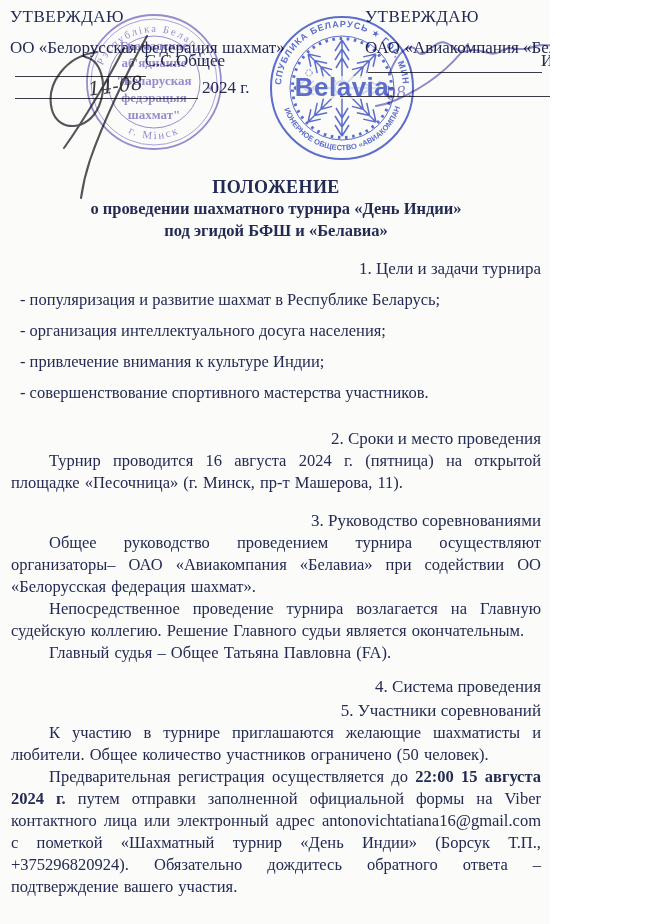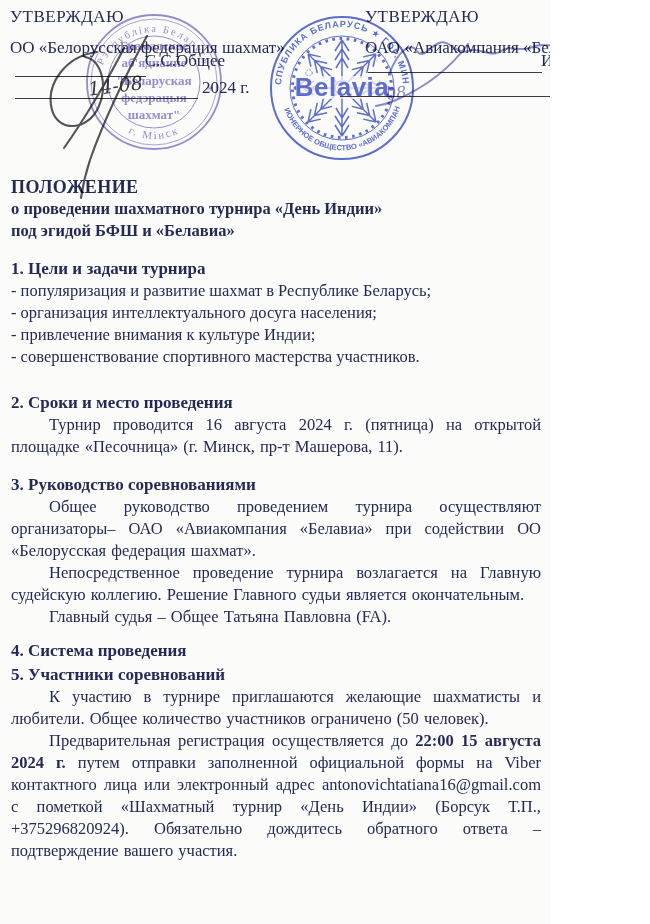--- a/index.html
+++ b/index.html
@@ -28,30 +28,30 @@
   .year-right{left:206px;top:69px;}
   .r-line2{left:-25px;top:90px;width:230px;}
   
   .stamp,.signatures{position:absolute;mix-blend-mode:multiply;pointer-events:none;}
   .stamp-bfsh{left:84px;top:12px;opacity:.82;}
   .stamp-belavia{left:268px;top:14px;opacity:.85;}
   .signatures{left:0;top:0;}
   
   .content{padding:0 9px 0 11px;font-size:16.5px;line-height:22px;}
   .spacer{height:176px;}
-  .title-block p{margin:0;font-weight:bold;}
+  .title-block p{margin:0;text-align:center;font-weight:bold;}
   .title-main{font-size:18px;letter-spacing:.4px;}
-  .sec-h{margin:0;text-align:left;font-weight:bold;font-size:17px;line-height:22px;}
+  .sec-h{margin:0;text-align:right;font-weight:normal;font-size:17px;line-height:22px;}
   .mt16{margin-top:16px;}
   .mt14{margin-top:24px;}
   .mt12{margin-top:12px;}
   .mt2{margin-top:2px;}
   .body-p{margin:0;text-align:justify;word-spacing:1px;}
   .indent{text-indent:38px;}
-  .bullet{margin:0;text-align:left;}
+  .bullet{margin:9px;text-align:left;}
   .bold{font-weight:bold;}
 </style>
 </head>
 <body>
 
 <div class="page">
 
   <div class="approval approval-left">
     <div class="approve-label">УТВЕРЖДАЮ</div>
     <div class="org">ОО «Белорусская федерация шахмат»</div>

